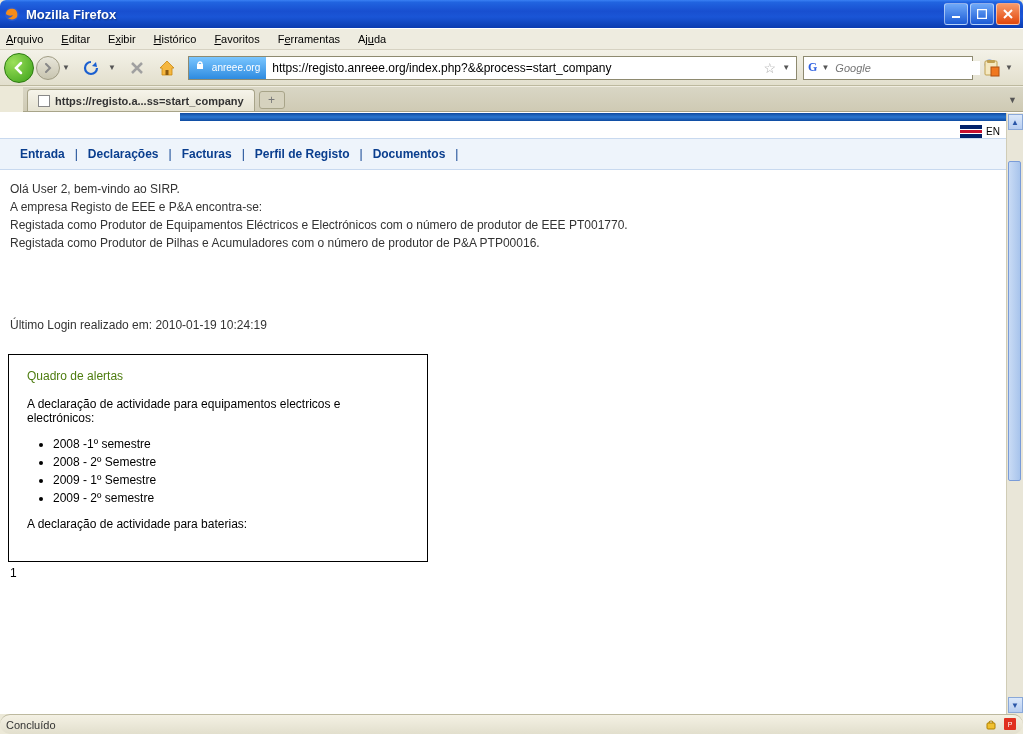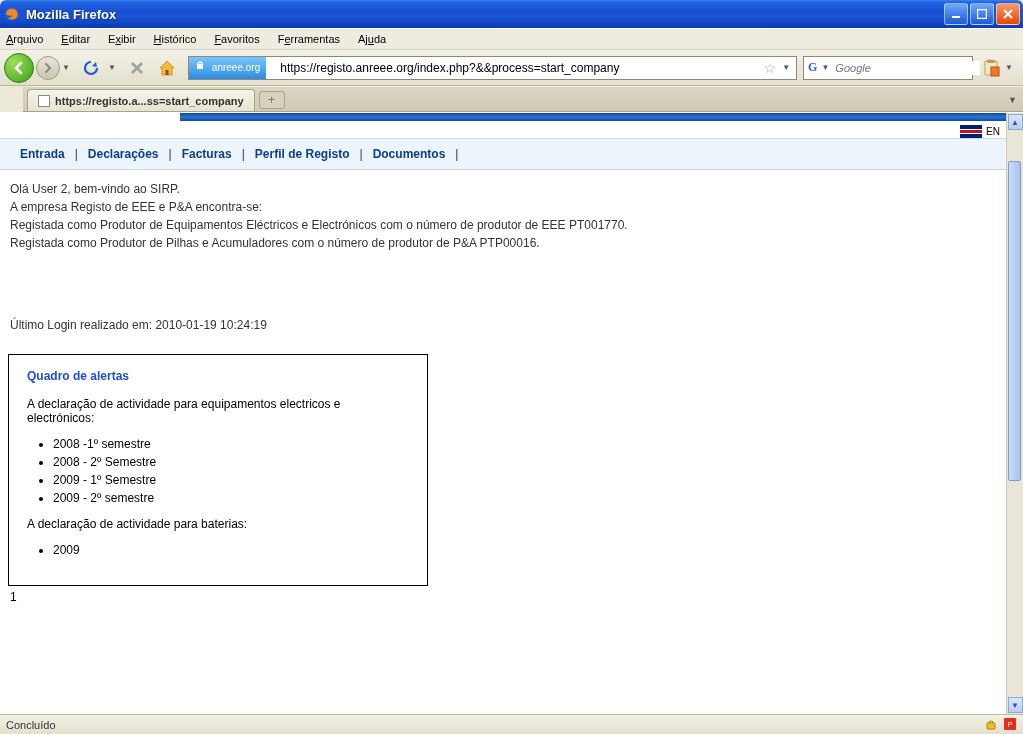--- a/index.html
+++ b/index.html
@@ -85,21 +85,21 @@
     flex: 1; height: 24px; background: #fff; border: 1px solid #8e8a70;
     display: flex; align-items: center; margin: 0 6px;
   }
   .urlbox .lockbadge {
     height: 100%; background: linear-gradient(to bottom, #7ac6ff, #2e8be0);
     display: flex; align-items: center; padding: 0 6px; color: #fff;
     font-size: 10px;
   }
   .urlbox .lockbadge .padlock { margin-right: 3px; }
   .urlbox input {
-    flex: 1; border: none; outline: none; font-size: 12px; padding: 0 14px;
+    flex: 1; border: none; outline: none; font-size: 12px; padding: 0 6px;
     color: #000; font-family: Tahoma, sans-serif;
   }
   .urlbox .star { color: #aaa; margin-right: 4px; font-size: 14px; }
   .searchbox {
     width: 170px; height: 24px; background: #fff; border: 1px solid #8e8a70;
     display: flex; align-items: center; padding: 0 4px; gap: 4px;
   }
   .searchbox input {
     flex: 1; border: none; outline: none; font-size: 11px; color: #888;
     font-style: italic;
@@ -158,21 +158,21 @@
   }
   .navmenu a { color: #0a3e8e; font-weight: bold; text-decoration: none; margin: 0 10px; }
   .navmenu .sep { color: #0a3e8e; }
   .bodytext { padding: 12px 10px 4px 10px; font-size: 12px; color: #333; font-family: Verdana, Tahoma, sans-serif; }
   .bodytext p { margin: 0 0 4px 0; }
   .spaced { margin-top: 28px; }
   .alertbox {
     border: 1px solid #000; width: 420px; margin: 14px 0 4px 8px;
     padding: 14px 18px 18px 18px; font-size: 12px;
   }
-  .alertbox .alert-title { color: #1d4ed8; font-weight: bold; margin-bottom: 6px; }
+  .alertbox .alert-title { color: #4d7c0f; font-weight: normal; margin-bottom: 6px; }
   .alertbox ul { margin: 6px 0 10px 26px; padding: 0; }
   .alertbox li { margin: 4px 0; list-style: disc; }
   .onenum { padding-left: 10px; font-size: 12px; }
   
   .vscroll {
     width: 17px; background: #e9e6d8; border-left: 1px solid #d0ccb6;
     display: flex; flex-direction: column; align-items: center;
   }
   .vscroll .arrow {
     width: 15px; height: 16px; background: linear-gradient(to bottom,#dbe8fa,#b7cdf0);
@@ -182,21 +182,21 @@
   .vscroll .track { flex:1; width:15px; position:relative; }
   .vscroll .thumb {
     position:absolute; left:0; top:30px; width:13px; height:320px;
     background: linear-gradient(to right,#c9dbf5,#a8c4ec);
     border:1px solid #7a9cd8; border-radius:2px;
   }
   
   .statusbar {
     height: 20px; background: linear-gradient(to bottom,#f4f1e4,#e2dfcd);
     border-top: 1px solid #bdb99f; display:flex; align-items:center;
-    padding: 0 6px; font-size:11px; color:#333;
+    padding: 0 6px; font-size:11px; color:#333;border-radius:10px;
   }
   .statusbar .right { margin-left:auto; display:flex; gap:6px; align-items:center; }
   svg.small-ic { width:14px; height:14px; }
 </style>
 </head>
 <body>
 
 <div class="window">
 
   <div class="titlebar">
@@ -341,23 +341,20 @@
       <div class="alertbox">
         <div class="alert-title">Quadro de alertas</div>
         <p style="margin-top:14px">A declaração de actividade para equipamentos electricos e electrónicos:</p>
         <ul>
           <li>2008 -1º semestre</li>
           <li>2008 - 2º Semestre</li>
           <li>2009 - 1º Semestre</li>
           <li>2009 - 2º semestre</li>
         </ul>
         <p>A declaração de actividade para baterias:</p>
-        <ul>
-          <li>2009</li>
-        </ul>
       </div>
       <div class="onenum">1</div>
     </div>
     <div class="vscroll">
       <div class="arrow">▲</div>
       <div class="track">
         <div class="thumb"></div>
       </div>
       <div class="arrow">▼</div>
     </div>

